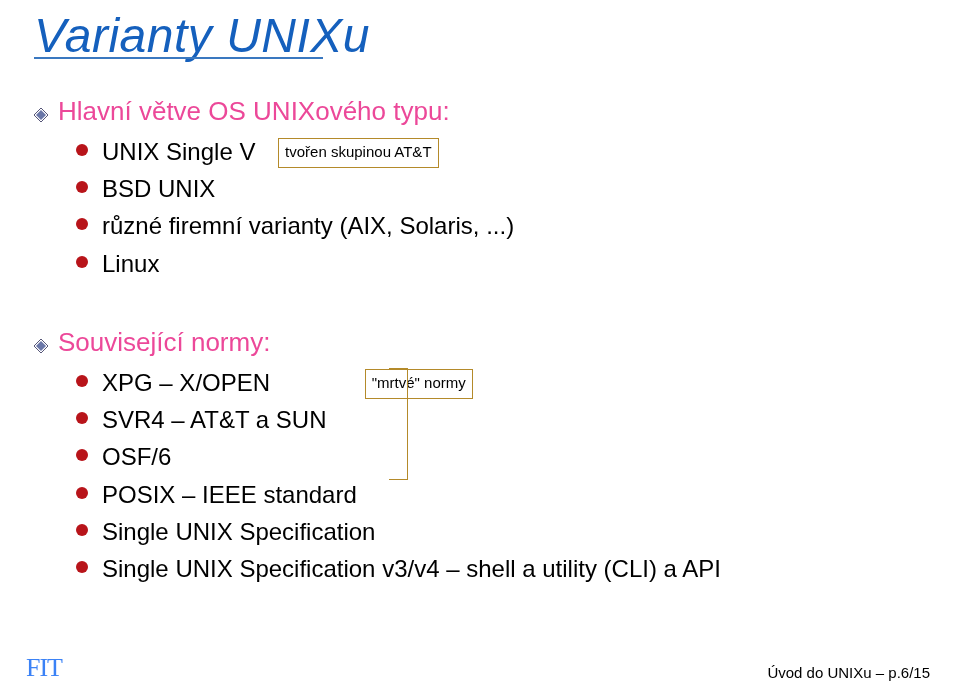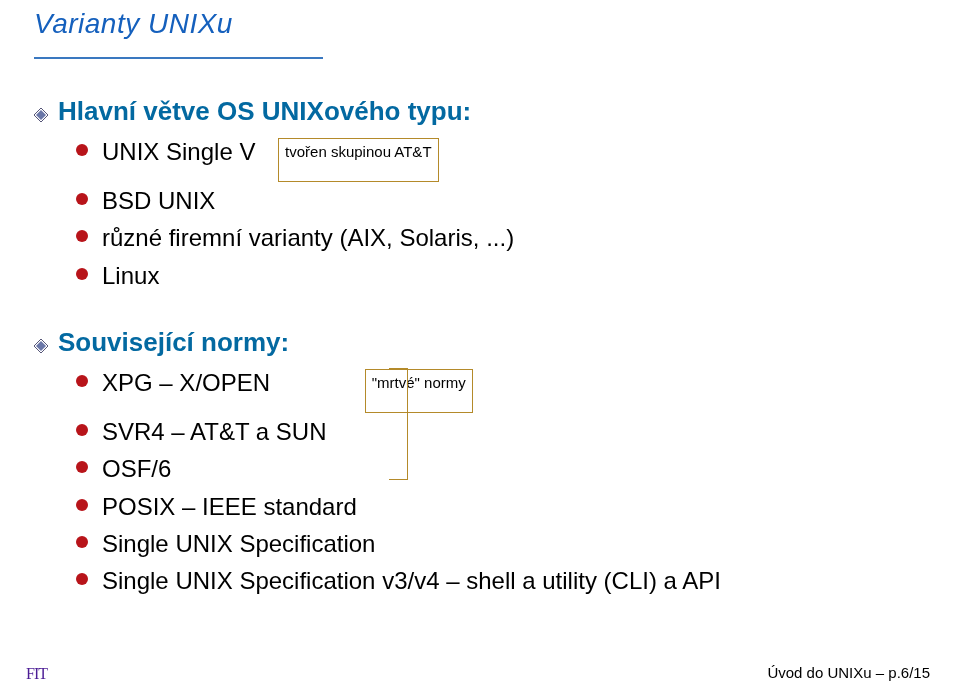--- a/index.html
+++ b/index.html
@@ -14,21 +14,21 @@
   }
   .page {
     position: relative;
     width: 960px;
     height: 699px;
   }
   .title {
     position: absolute;
     left: 34px;
     top: 8px;
-    font-size: 28px;
+    font-size: 48px;
     font-style: italic;
     color: #1560bd;
     font-weight: 400;
     letter-spacing: 0.5px;
   }
   .title-underline {
     position: absolute;
     left: 34px;
     top: 57px;
     width: 289px;
@@ -53,22 +53,22 @@
     width: 14px;
     height: 14px;
     display: inline-block;
     flex: 0 0 14px;
     position: relative;
     top: 2px;
   }
   .diamond svg { display:block; }
   .section-title {
     font-size: 26px;
-    color: #0369a1;
-    font-weight: 700;
+    color: #ec4899;
+    font-weight: 400;
     text-align: right;
   }
   ul.items {
     list-style: none;
     margin: 6px 0 0 0;
     padding: 0 0 0 42px;
   }
   ul.items > li {
     position: relative;
     padding-left: 26px;
@@ -85,39 +85,39 @@
     width: 12px;
     height: 12px;
     background: #b8141a;
     border-radius: 50%;
   }
   .inline-note {
     display: inline-block;
     border: 1px solid #b48a2a;
     font-size: 15px;
     color: #000;
-    padding: 1px 6px 18px 6px;
+    padding: 1px 6px 4px 6px;
     vertical-align: 3px;
   }
   .note-offset-a { margin-left: 16px; }
   .note-offset-b { margin-left: 88px; }
   .brace-box {
     position: absolute;
     border: 1px solid #b48a2a;
     border-left: none;
     width: 18px;
   }
   .footer-logo {
     position: absolute;
     left: 26px;
     bottom: 16px;
     font-family: "Times New Roman", Times, serif;
-    font-size: 16px;
+    font-size: 26px;
     letter-spacing: -1px;
-    color: #4c1d95;
+    color: #3b82f6;
     font-weight: 500;
   }
   .footer-right {
     position: absolute;
     right: 30px;
     bottom: 18px;
     font-size: 15px;
     color: #000;
   }
 </style>

